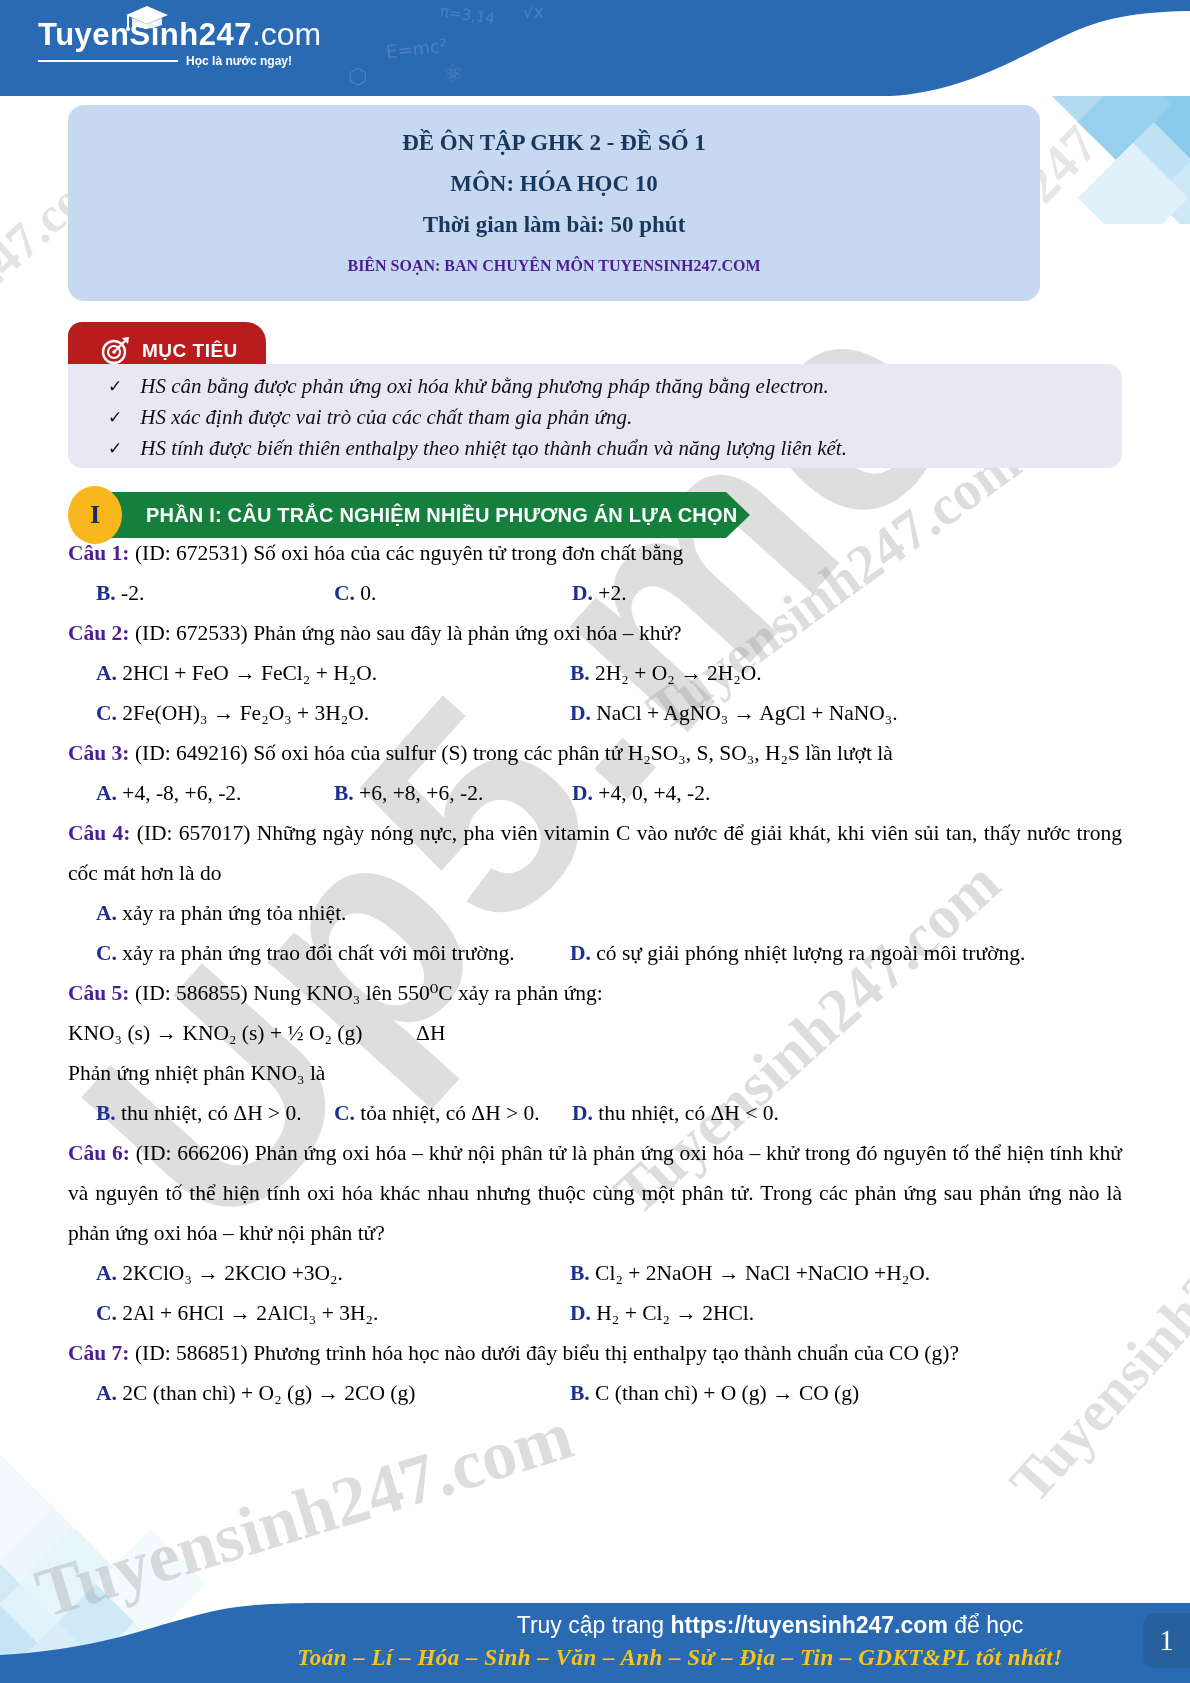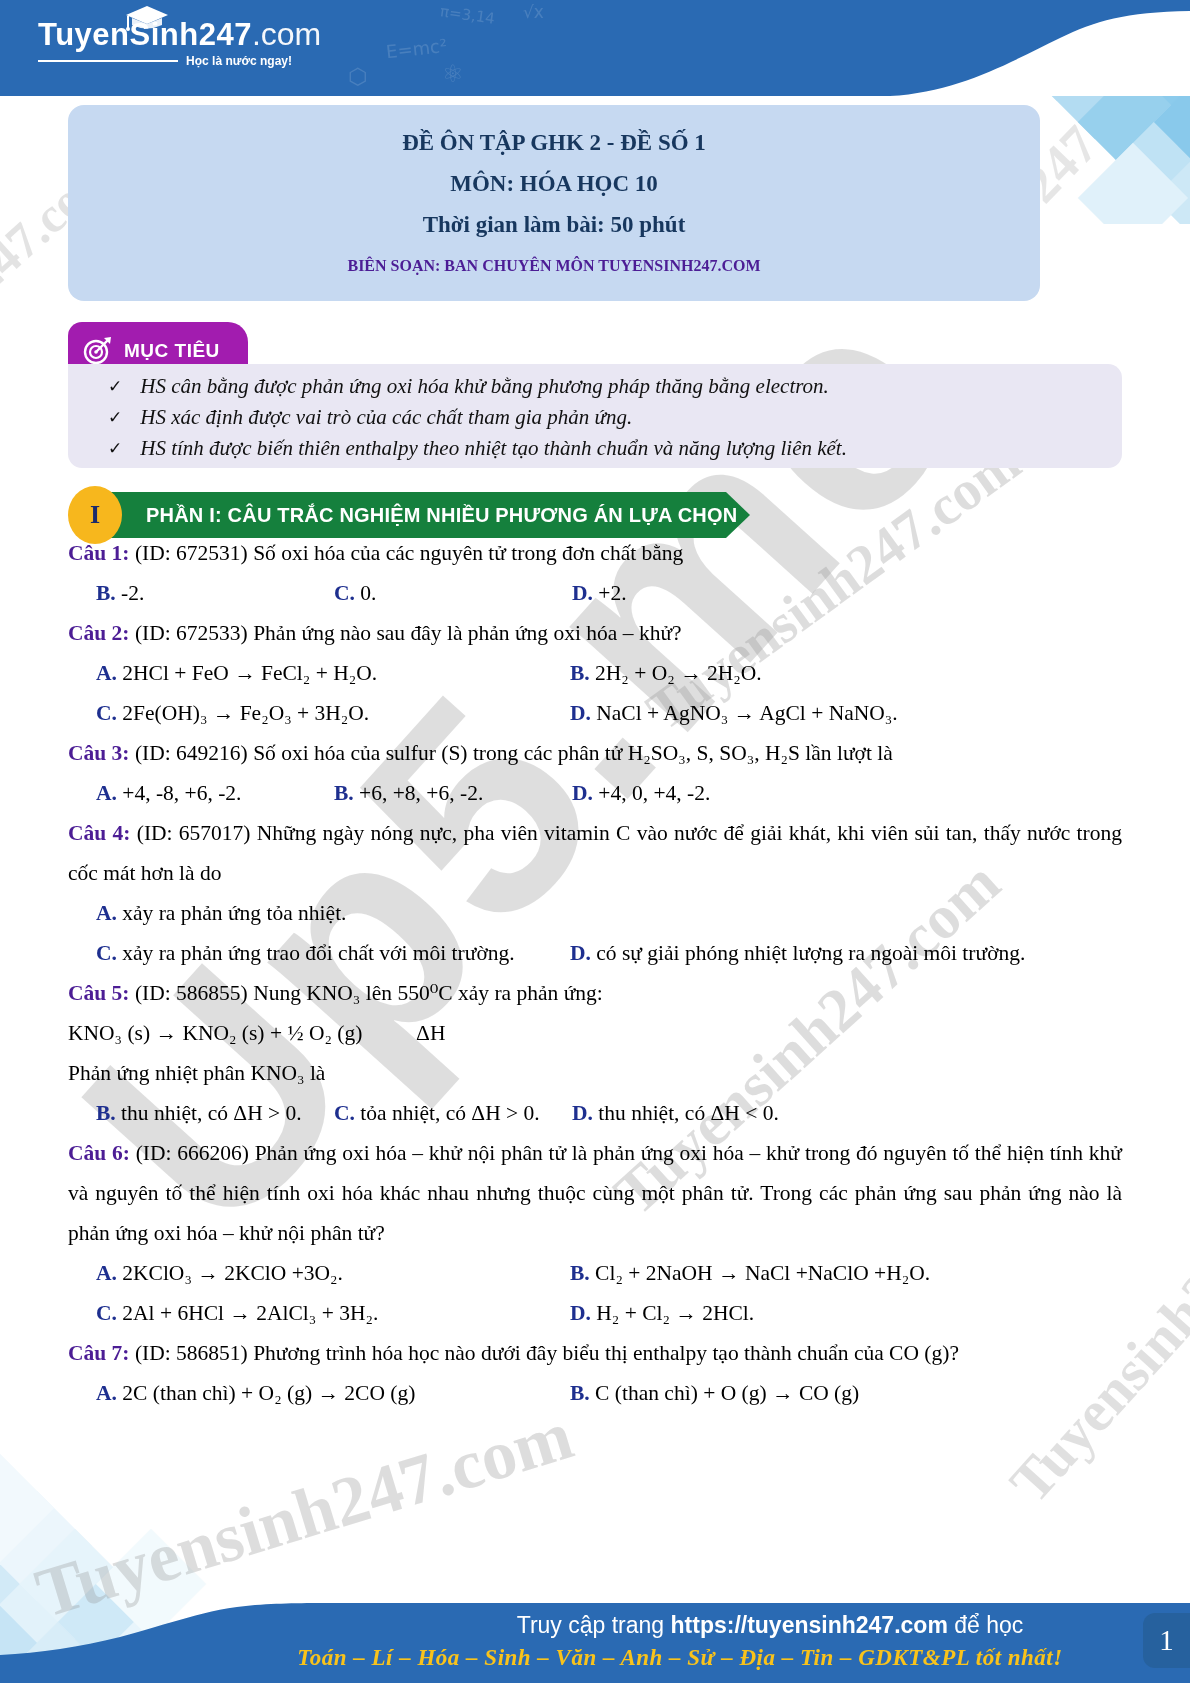--- a/index.html
+++ b/index.html
@@ -38,22 +38,22 @@
   .wm-tl{left:-60px;top:160px;width:280px;font-size:50px;opacity:.25;transform:rotate(-42deg)}
   .wm-corner{left:980px;top:40px;width:340px;font-size:54px;opacity:.22;transform:rotate(-46deg)}
 
   
   .title-box{position:absolute;left:68px;top:105px;width:972px;height:196px;background:#c6d9f1;
              border-radius:16px;text-align:center;padding-top:17px;z-index:2}
   .title-line{line-height:41px;font-weight:bold;font-size:23px;color:#17375e}
   .title-red{color:#4c1d95;font-size:16px}
 
   
-  .obj-badge{position:absolute;left:68px;top:322px;height:58px;background:#a21caf;border-radius:14px 20px 0 0;
-             display:flex;align-items:center;gap:12px;padding:0 28px 0 14px;z-index:2}
+  .obj-badge{position:absolute;left:68px;top:322px;height:58px;background:#b91c1c;border-radius:14px 20px 0 0;
+             display:flex;align-items:center;gap:12px;padding:0 28px 0 32px;z-index:2}
   .obj-badge-text{color:#fff;font:bold 19px "Liberation Sans","DejaVu Sans",sans-serif;letter-spacing:.5px}
   .obj-box{position:absolute;left:68px;top:364px;width:1054px;height:104px;background:#e9e7f3;
            border-radius:0 14px 14px 14px;padding:7px 20px 0 40px;z-index:2}
   .obj-item{display:flex;gap:18px;line-height:31px;font-style:italic;font-size:21px;color:#111}
   .obj-check{font-style:normal;font-family:"DejaVu Sans",sans-serif;font-size:17px}
 
   
   .part-row{position:absolute;left:68px;top:486px;width:720px;height:58px;z-index:2}
   .part-banner{position:absolute;left:24px;top:6px;width:658px;height:46px;background:#15803d;border-radius:8px;
                clip-path:polygon(0 0,calc(100% - 24px) 0,100% 50%,calc(100% - 24px) 100%,0 100%);

